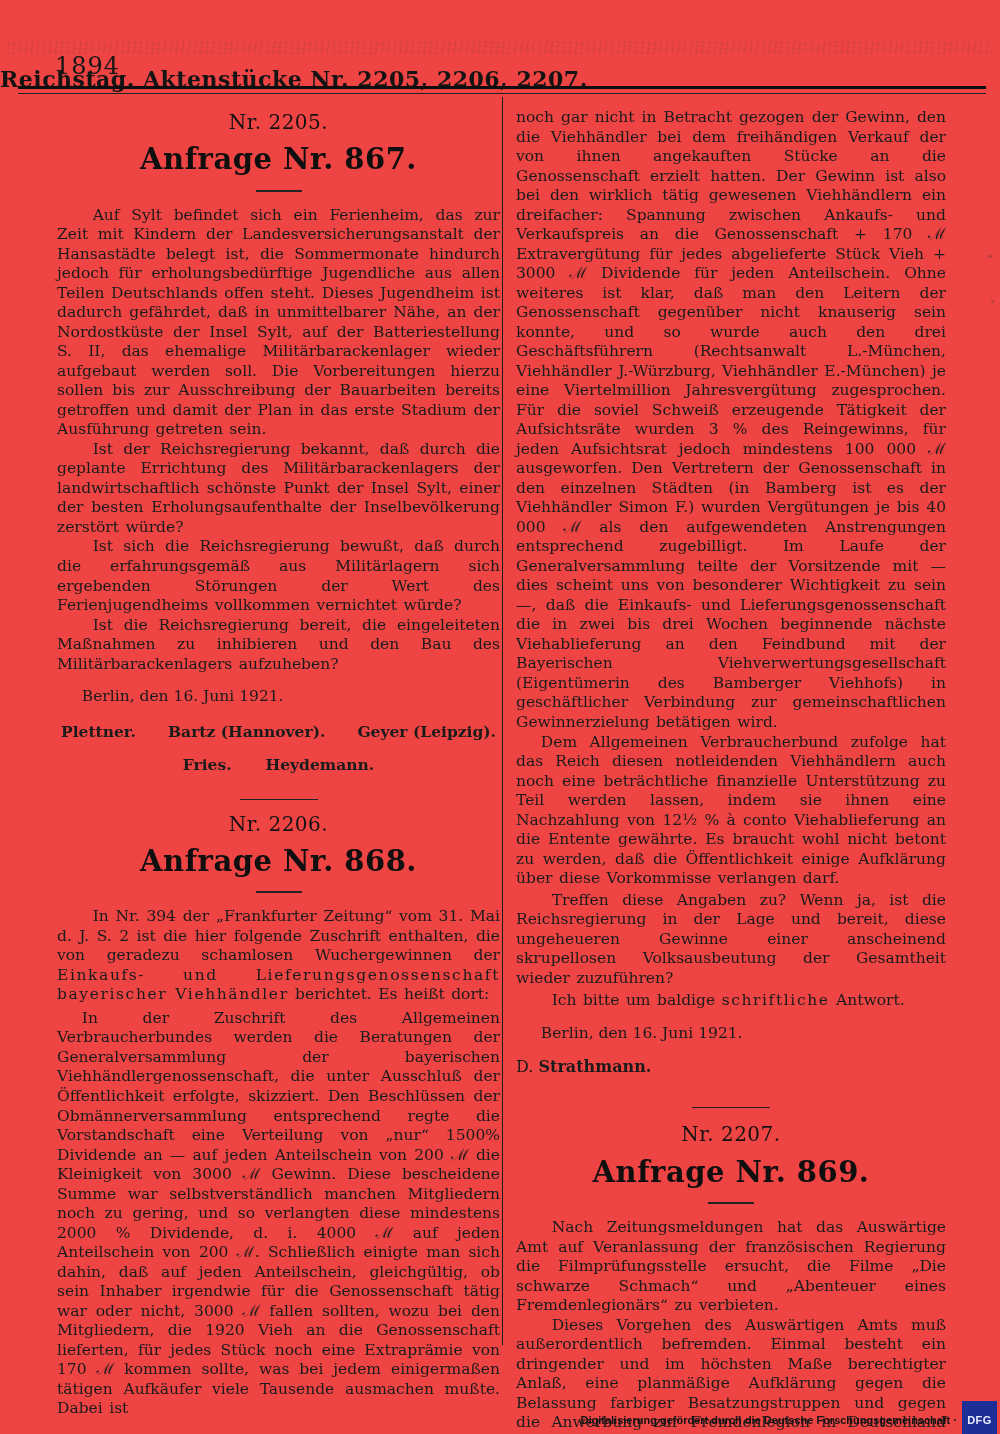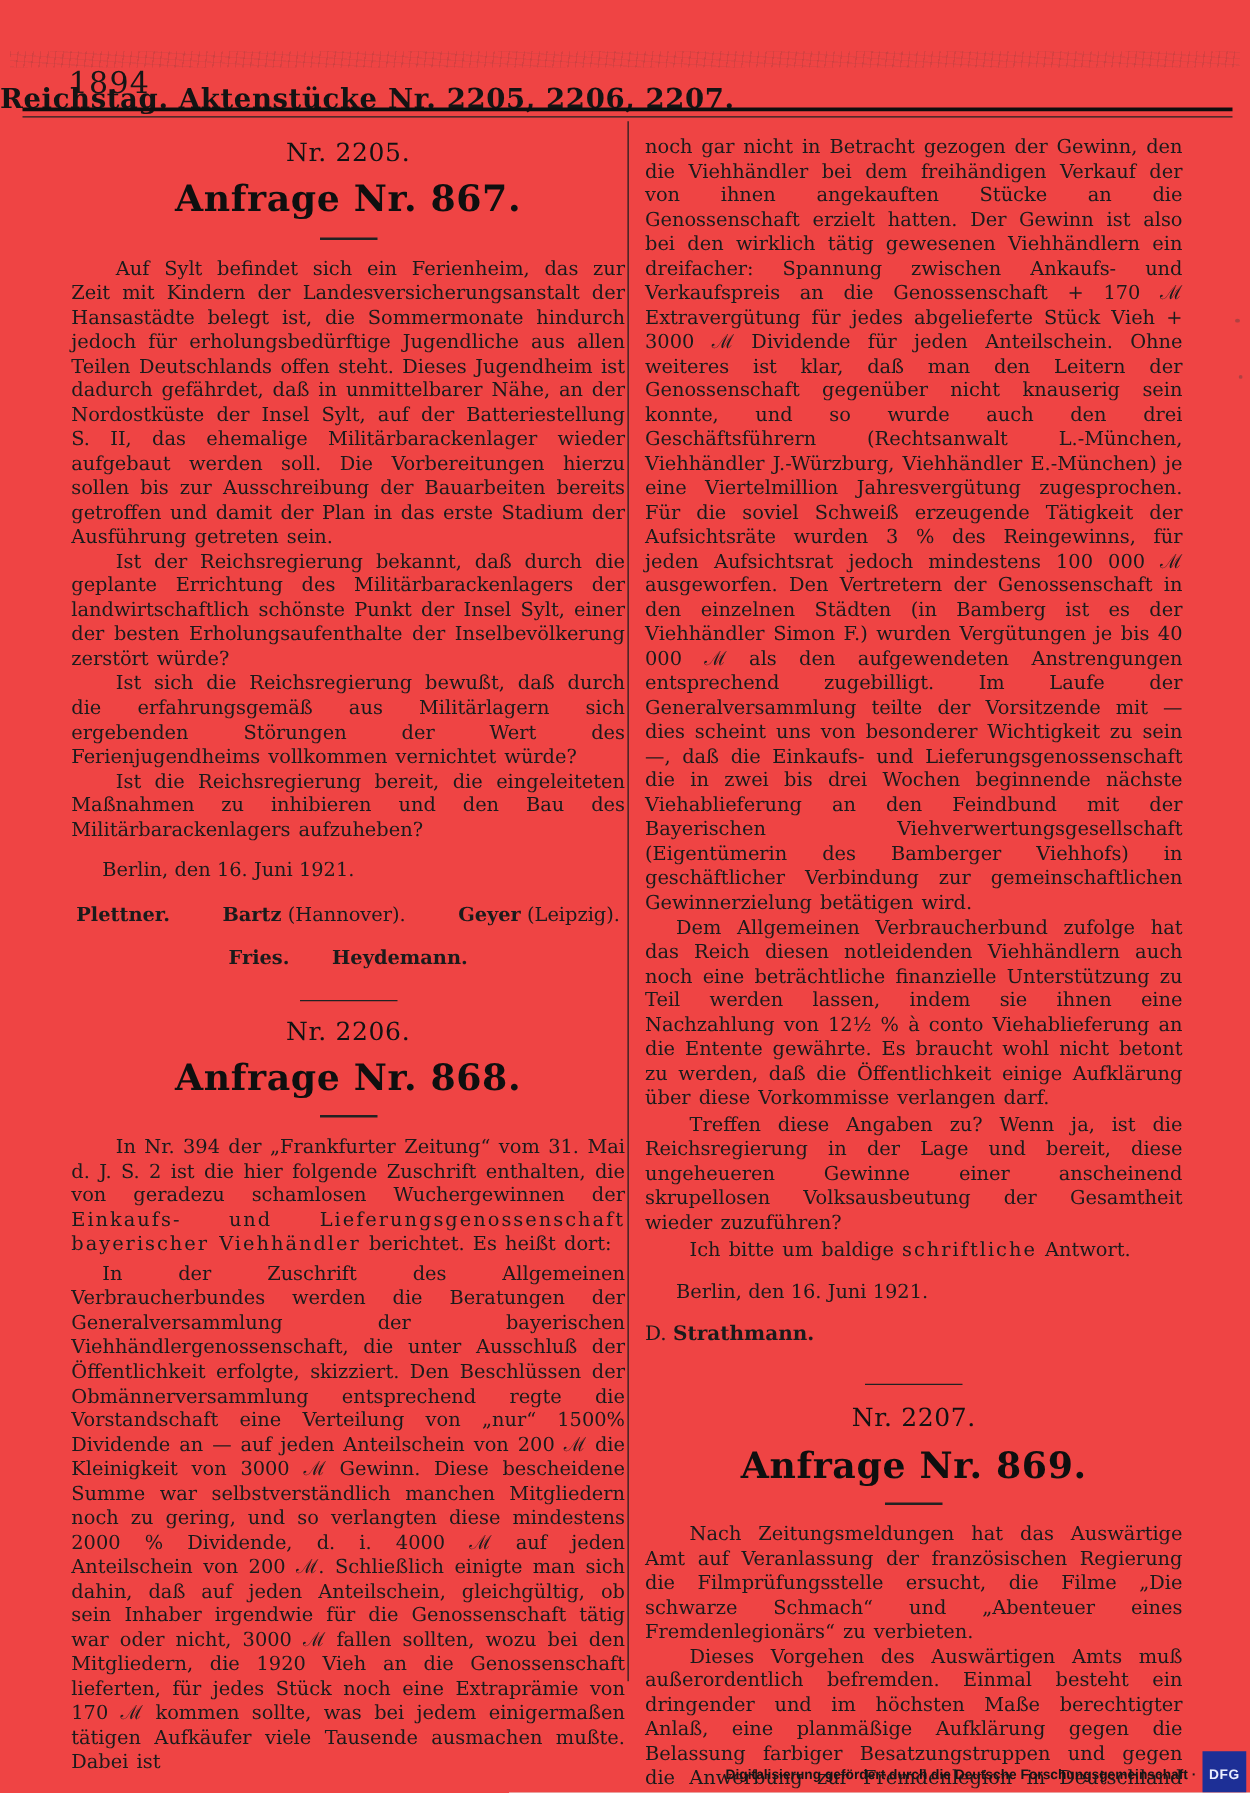--- a/index.html
+++ b/index.html
@@ -60,21 +60,21 @@
     margin:0;text-align:justify;word-spacing:.1em;
   }
   p.indent{text-indent:2.3em;}
   .quote{margin-left:22px;}
   .em-sperr{letter-spacing:1.6px;}
   .dateline{margin:13px 0 0 1.6em;}
   .sigrow{
     display:flex;justify-content:space-between;
     margin-top:15px;padding:0 4px;font-weight:700;
   }
-  .sigrow .loc{font-weight:400;}
+  .sigrow .loc{font-weight:700;}
   .sigrow2{
     display:flex;justify-content:center;gap:34px;
     margin-top:14px;font-weight:700;
   }
   .sigcenter{margin-top:14px;font-size:16px;}
   .sigcenter .signame{font-weight:700;}
 
   .footer{
     position:absolute;right:3px;top:1401px;
     display:flex;align-items:center;gap:5px;

